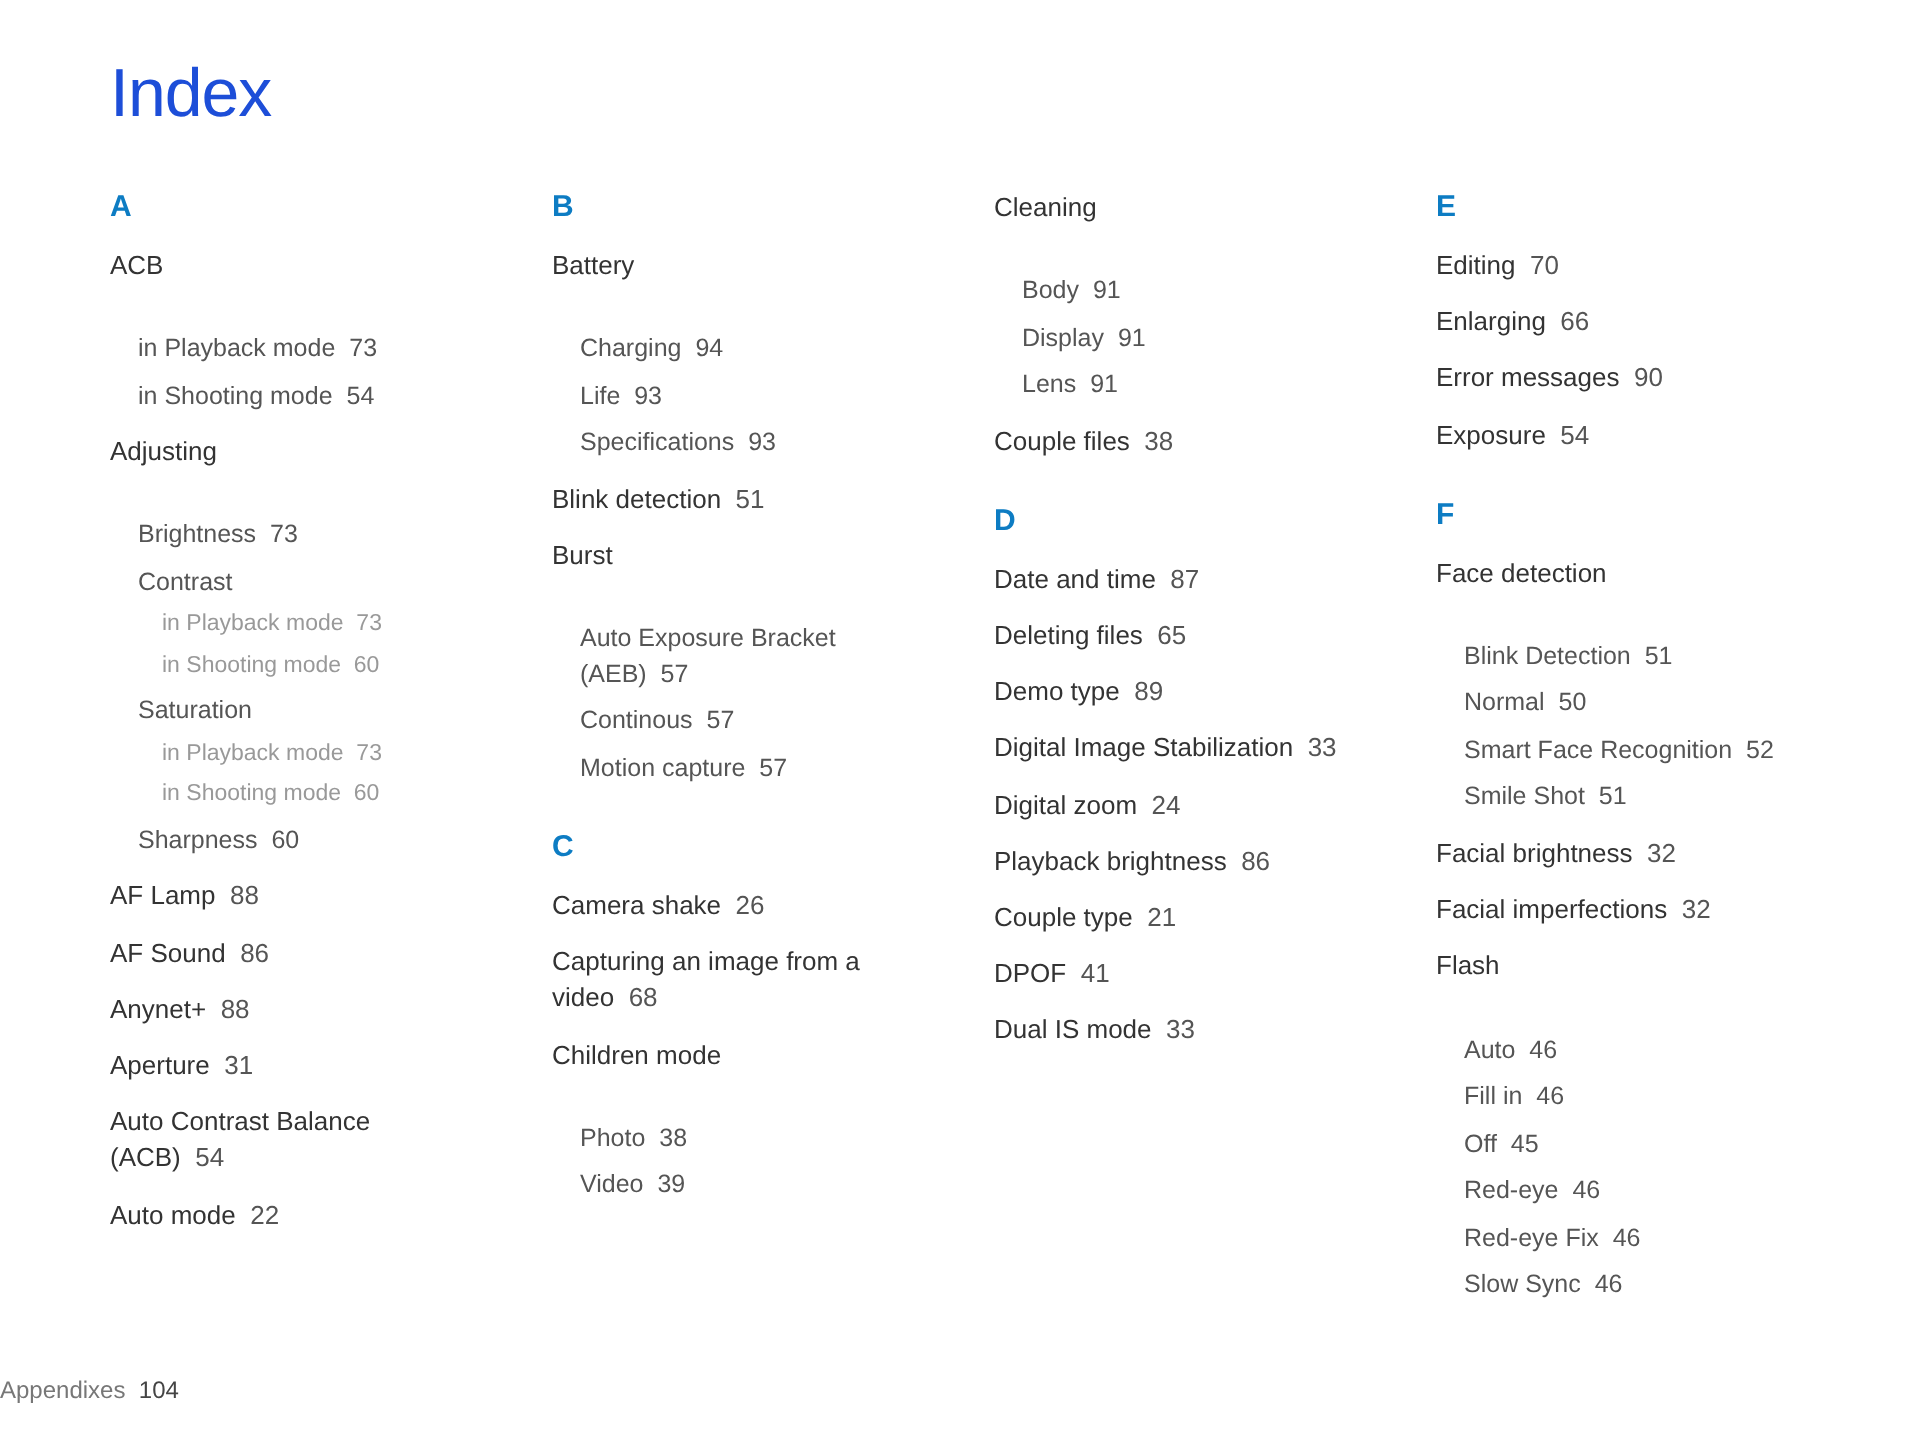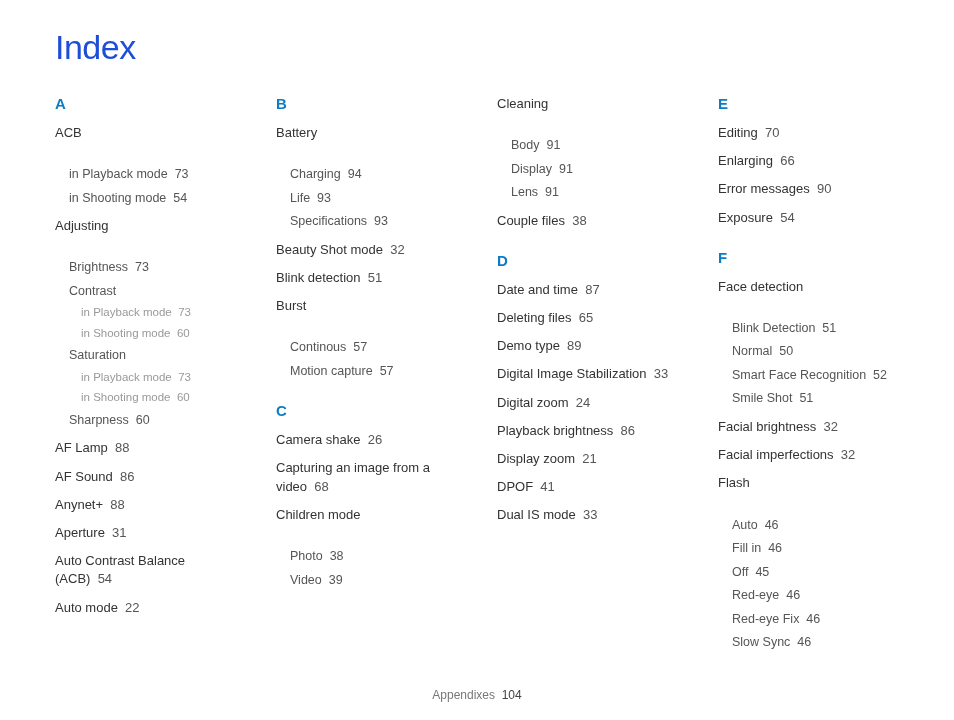--- a/index.html
+++ b/index.html
@@ -64,21 +64,21 @@
       font-size: 11.5px;
       color: #999;
       margin-bottom: 5px;
       line-height: 1.35;
     }
     .footer {
       position: absolute;
       bottom: 18px;
       left: 0;
       right: 0;
-      text-align: center;
+      text-align: left;
       font-size: 12px;
       color: #777;
     }
     .footer .pagenum {
       color: #444;
     }
   </style>
 </head>
 <body>
 
@@ -110,23 +110,23 @@
       <div class="entry"><span>Auto Contrast Balance (ACB)</span>&nbsp;&nbsp;<span class="page">54</span></div>
       <div class="entry"><span>Auto mode</span>&nbsp;&nbsp;<span class="page">22</span></div>
     </div>
     <div class="col">
       <div class="letter-heading">B</div>
       <div class="entry"><span>Battery</span><div class="sub-list">
           <div class="sub-entry"><span>Charging</span>&nbsp;&nbsp;<span>94</span></div>
           <div class="sub-entry"><span>Life</span>&nbsp;&nbsp;<span>93</span></div>
           <div class="sub-entry"><span>Specifications</span>&nbsp;&nbsp;<span>93</span></div>
         </div></div>
-      <div class="entry"><span>Beauty Shot mode</span>&nbsp;&nbsp;<span class="page">32</span></div>
       <div class="entry"><span>Blink detection</span>&nbsp;&nbsp;<span class="page">51</span></div>
       <div class="entry"><span>Burst</span><div class="sub-list">
+          <div class="sub-entry"><span>Auto Exposure Bracket (AEB)</span>&nbsp;&nbsp;<span>57</span></div>
           <div class="sub-entry"><span>Continous</span>&nbsp;&nbsp;<span>57</span></div>
           <div class="sub-entry"><span>Motion capture</span>&nbsp;&nbsp;<span>57</span></div>
         </div></div>
       <div class="letter-heading spaced">C</div>
       <div class="entry"><span>Camera shake</span>&nbsp;&nbsp;<span class="page">26</span></div>
       <div class="entry"><span>Capturing an image from a video</span>&nbsp;&nbsp;<span class="page">68</span></div>
       <div class="entry"><span>Children mode</span><div class="sub-list">
           <div class="sub-entry"><span>Photo</span>&nbsp;&nbsp;<span>38</span></div>
           <div class="sub-entry"><span>Video</span>&nbsp;&nbsp;<span>39</span></div>
         </div></div>
@@ -138,21 +138,21 @@
           <div class="sub-entry"><span>Lens</span>&nbsp;&nbsp;<span>91</span></div>
         </div></div>
       <div class="entry"><span>Couple files</span>&nbsp;&nbsp;<span class="page">38</span></div>
       <div class="letter-heading spaced">D</div>
       <div class="entry"><span>Date and time</span>&nbsp;&nbsp;<span class="page">87</span></div>
       <div class="entry"><span>Deleting files</span>&nbsp;&nbsp;<span class="page">65</span></div>
       <div class="entry"><span>Demo type</span>&nbsp;&nbsp;<span class="page">89</span></div>
       <div class="entry"><span>Digital Image Stabilization</span>&nbsp;&nbsp;<span class="page">33</span></div>
       <div class="entry"><span>Digital zoom</span>&nbsp;&nbsp;<span class="page">24</span></div>
       <div class="entry"><span>Playback brightness</span>&nbsp;&nbsp;<span class="page">86</span></div>
-      <div class="entry"><span>Display zoom</span>&nbsp;&nbsp;<span class="page">21</span></div>
+      <div class="entry"><span>Couple type</span>&nbsp;&nbsp;<span class="page">21</span></div>
       <div class="entry"><span>DPOF</span>&nbsp;&nbsp;<span class="page">41</span></div>
       <div class="entry"><span>Dual IS mode</span>&nbsp;&nbsp;<span class="page">33</span></div>
     </div>
     <div class="col">
       <div class="letter-heading">E</div>
       <div class="entry"><span>Editing</span>&nbsp;&nbsp;<span class="page">70</span></div>
       <div class="entry"><span>Enlarging</span>&nbsp;&nbsp;<span class="page">66</span></div>
       <div class="entry"><span>Error messages</span>&nbsp;&nbsp;<span class="page">90</span></div>
       <div class="entry"><span>Exposure</span>&nbsp;&nbsp;<span class="page">54</span></div>
       <div class="letter-heading spaced">F</div>

